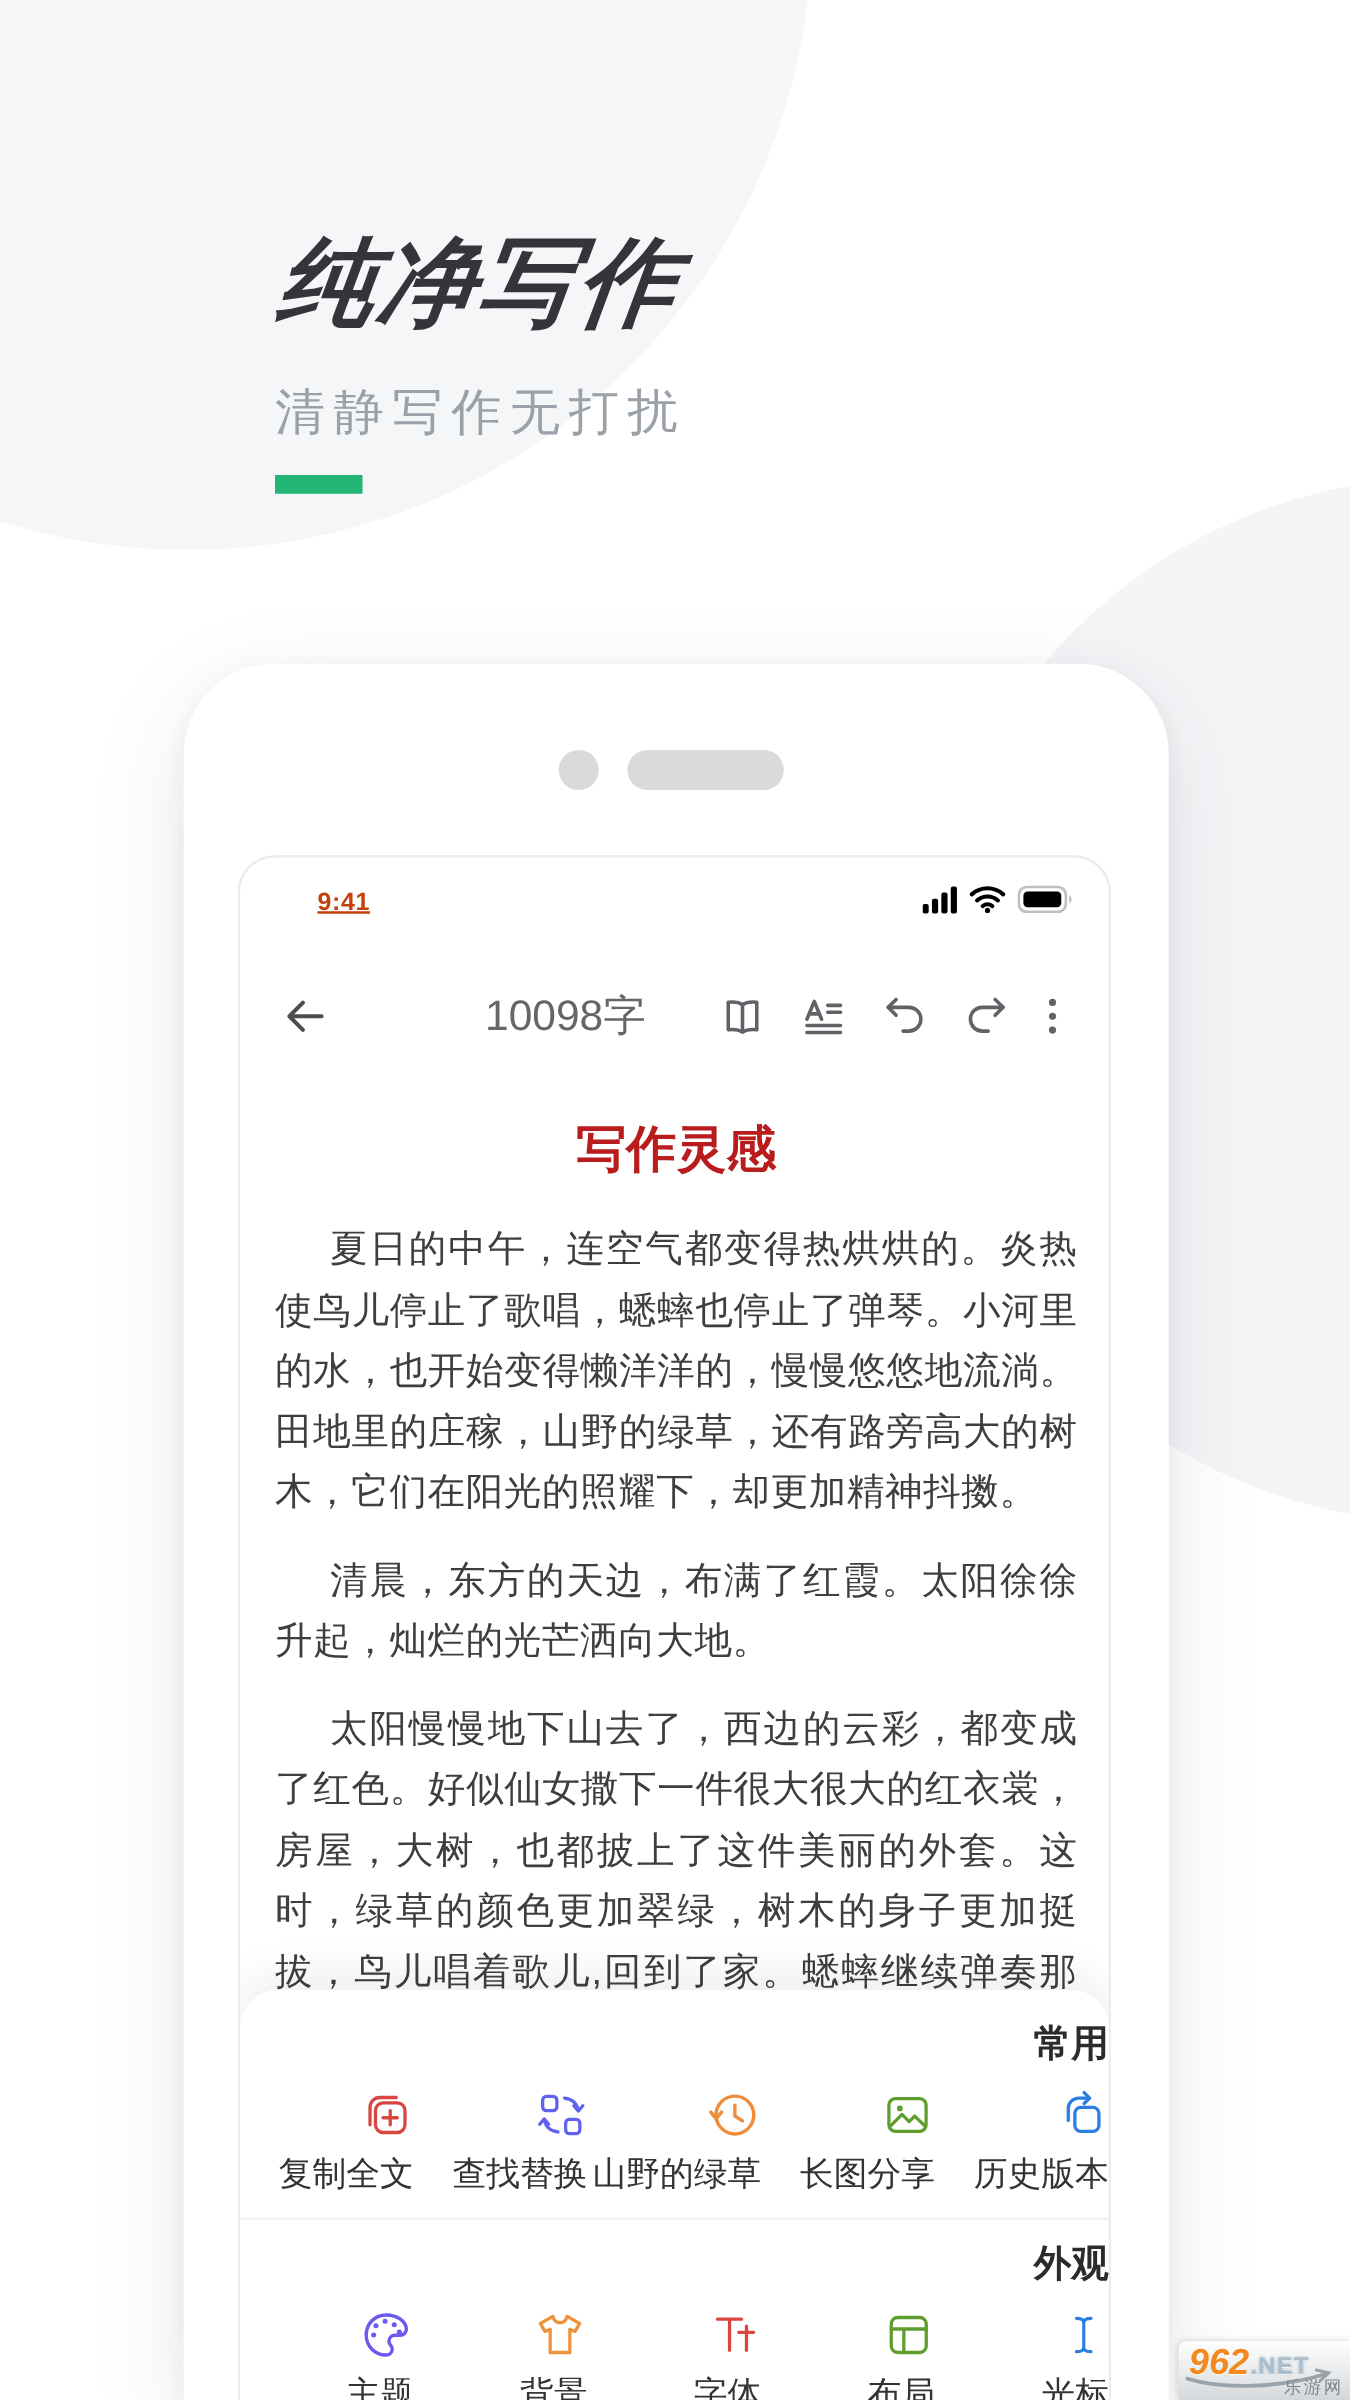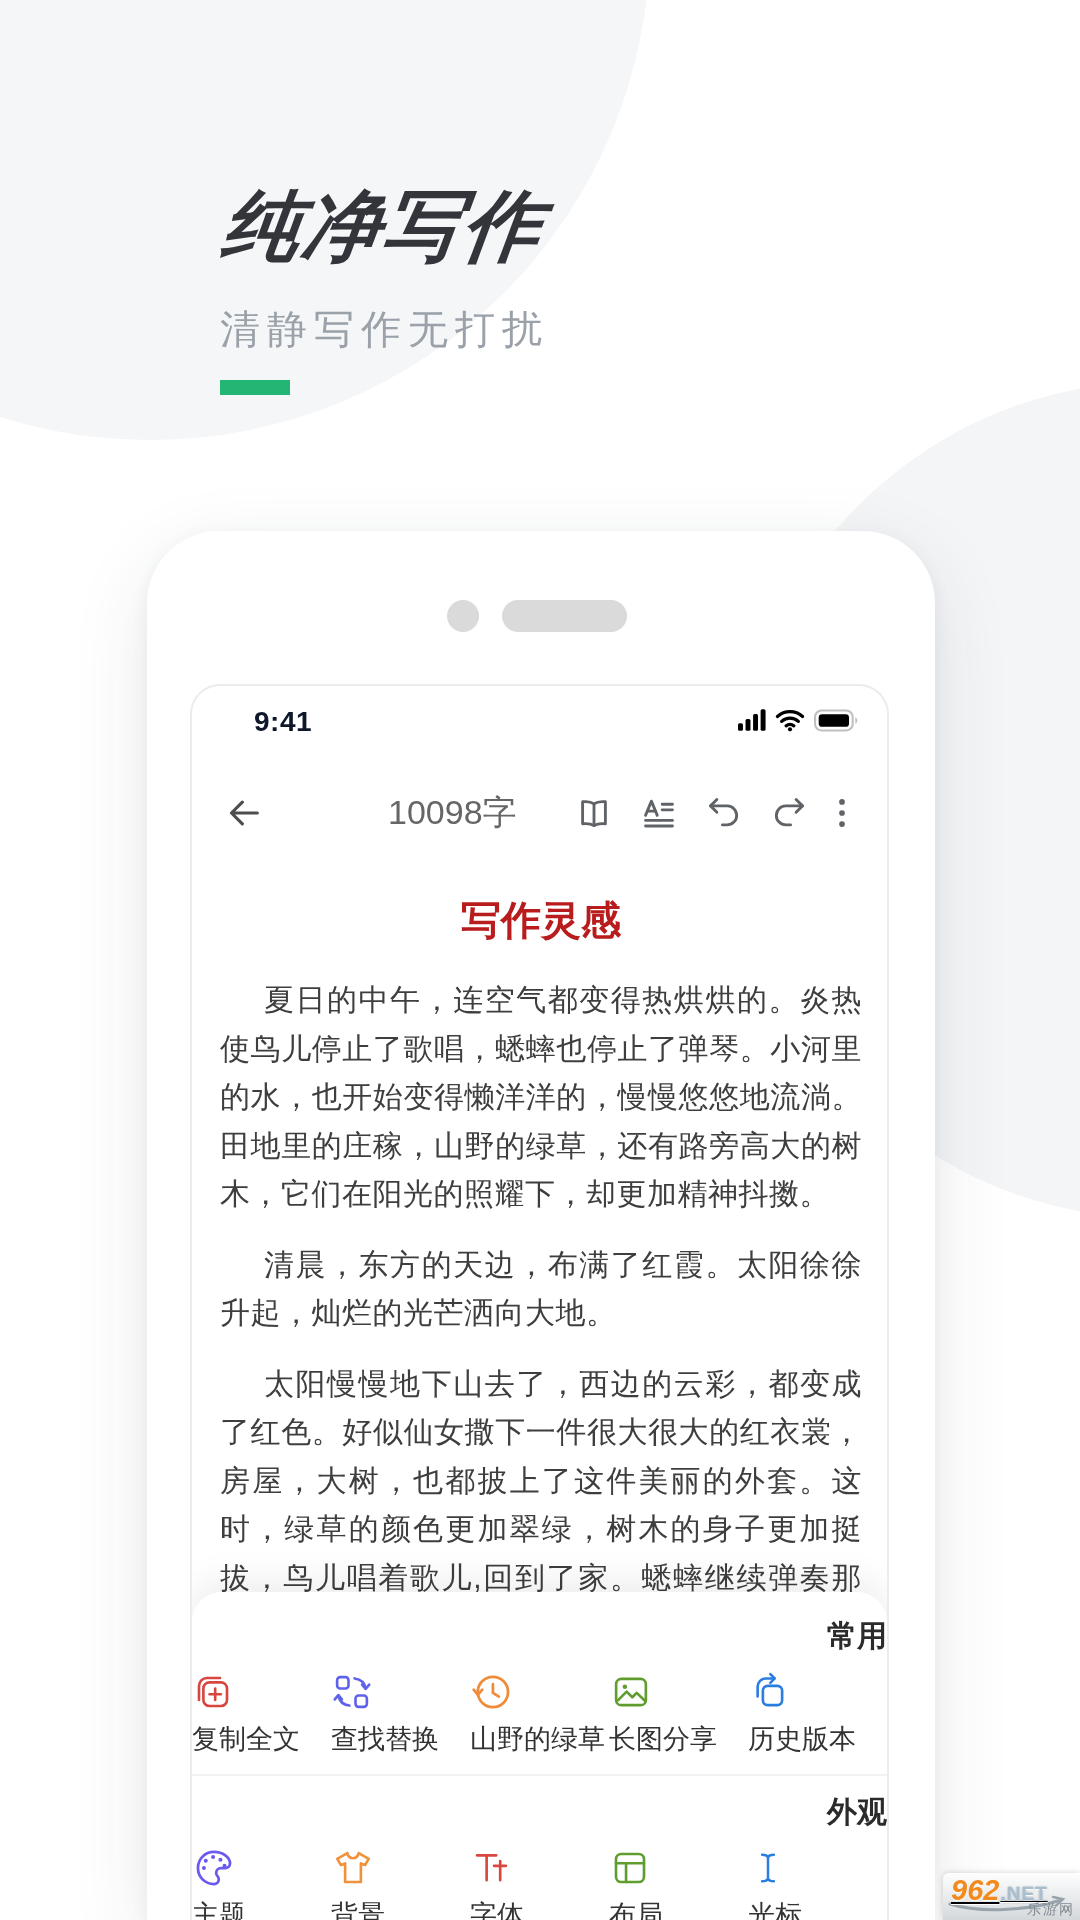--- a/index.html
+++ b/index.html
@@ -22,21 +22,21 @@
       border-radius:72px 72px 0 0;
       box-shadow:0 24px 80px rgba(40,50,60,.10),0 4px 18px rgba(40,50,60,.06);}
   .camera-dot{position:absolute;left:300px;top:69px;width:32px;height:32px;border-radius:50%;background:#dadada;}
   .speaker{position:absolute;left:355px;top:69px;width:125px;height:32px;border-radius:16px;background:#dadada;}
   .screen{position:absolute;left:43px;top:153px;width:699px;height:1236px;background:#fff;
       border:2px solid #ececec;border-bottom:none;border-radius:30px 30px 0 0;overflow:hidden;box-sizing:border-box;}
 
   
   .statusbar{position:absolute;left:0;right:0;top:14px;height:44px;display:flex;align-items:center;
       padding:0 27px 0 62px;box-sizing:border-box;}
-  .status-time{font-size:28px;font-weight:700;color:#0f172a;letter-spacing:.5px;}
+  .status-time{font-size:20px;font-weight:700;color:#c2410c;letter-spacing:.5px;text-decoration:underline;}
   .status-icons{margin-left:auto;display:flex;align-items:center;gap:9px;}
 
   
   .toolbar{position:absolute;left:0;right:0;top:96px;height:62px;display:flex;align-items:center;
       padding:0 38px 0 32px;box-sizing:border-box;color:#5f6368;}
   .word-count{font-size:34px;color:#666;margin-left:124px;white-space:nowrap;}
   .toolbar-icons{margin-left:auto;display:flex;align-items:center;gap:27px;}
   .toolbar svg{display:block;}
 
   
@@ -44,31 +44,31 @@
   .doc-title{margin:0 0 28px;font-size:40px;line-height:56px;font-weight:700;text-align:center;color:#b91c1c;}
   .doc-body p{margin:0 0 22px;font-size:30px;line-height:48.5px;color:#3e3e3e;
       text-align:justify;text-indent:44px;letter-spacing:.5px;}
 
   
   .sheet{position:absolute;left:0;right:0;top:906px;height:330px;background:#fff;
       border-radius:30px 30px 0 0;box-shadow:0 -12px 36px rgba(0,0,0,.07);
       padding-top:26px;box-sizing:border-box;}
   .section-label{margin:0 0 0 34px;font-size:30px;line-height:36px;font-weight:600;color:#2b2b2b;text-align:right;}
   .sheet-grid{display:grid;grid-template-columns:repeat(5,1fr);margin-top:16px;}
-  .sheet-item{display:flex;flex-direction:column;align-items:flex-start;}
+  .sheet-item{display:flex;flex-direction:column;align-items:flex-end;}
   .sheet-item .icon-wrap{height:44px;display:flex;align-items:center;}
   .sheet-item .icon-wrap svg{display:block;}
   .sheet-item .item-label{margin-top:10px;font-size:27px;line-height:30px;color:#333;white-space:nowrap;}
   .sheet-divider{border:none;border-top:2px solid #f2f2f2;margin:20px 0 0;}
   .section-label.second{margin-top:18px;}
 
   
   .watermark{position:absolute;right:0;bottom:0;width:137px;height:47px;
       background:linear-gradient(180deg,#fefefe 0%,#e8eaec 55%,#d4d7da 100%);
-      border-radius:6px 0 0 0;box-shadow:0 0 6px rgba(0,0,0,.18);overflow:hidden;text-decoration:underline;}
+      border-radius:6px 0 0 0;box-shadow:0 0 6px rgba(0,0,0,.18);overflow:hidden;}
   .wm-line1{display:flex;align-items:baseline;padding:2px 4px 0 8px;position:relative;z-index:2;}
   .wm-number{font-size:29px;font-weight:900;font-style:italic;color:#f28a1e;line-height:30px;
       text-shadow:0 1px 0 #fff;}
   .wm-tld{font-size:19px;font-weight:800;color:#a8bdcd;letter-spacing:1px;margin-left:1px;
       text-shadow:0 1px 1px #fff,0 0 2px #6c8191;}
   .wm-line2{position:absolute;right:5px;bottom:1px;font-size:14px;color:#7e8890;letter-spacing:2px;z-index:2;}
   .wm-swoosh{position:absolute;left:2px;bottom:2px;z-index:1;}
 </style>
 </head>
 <body>

